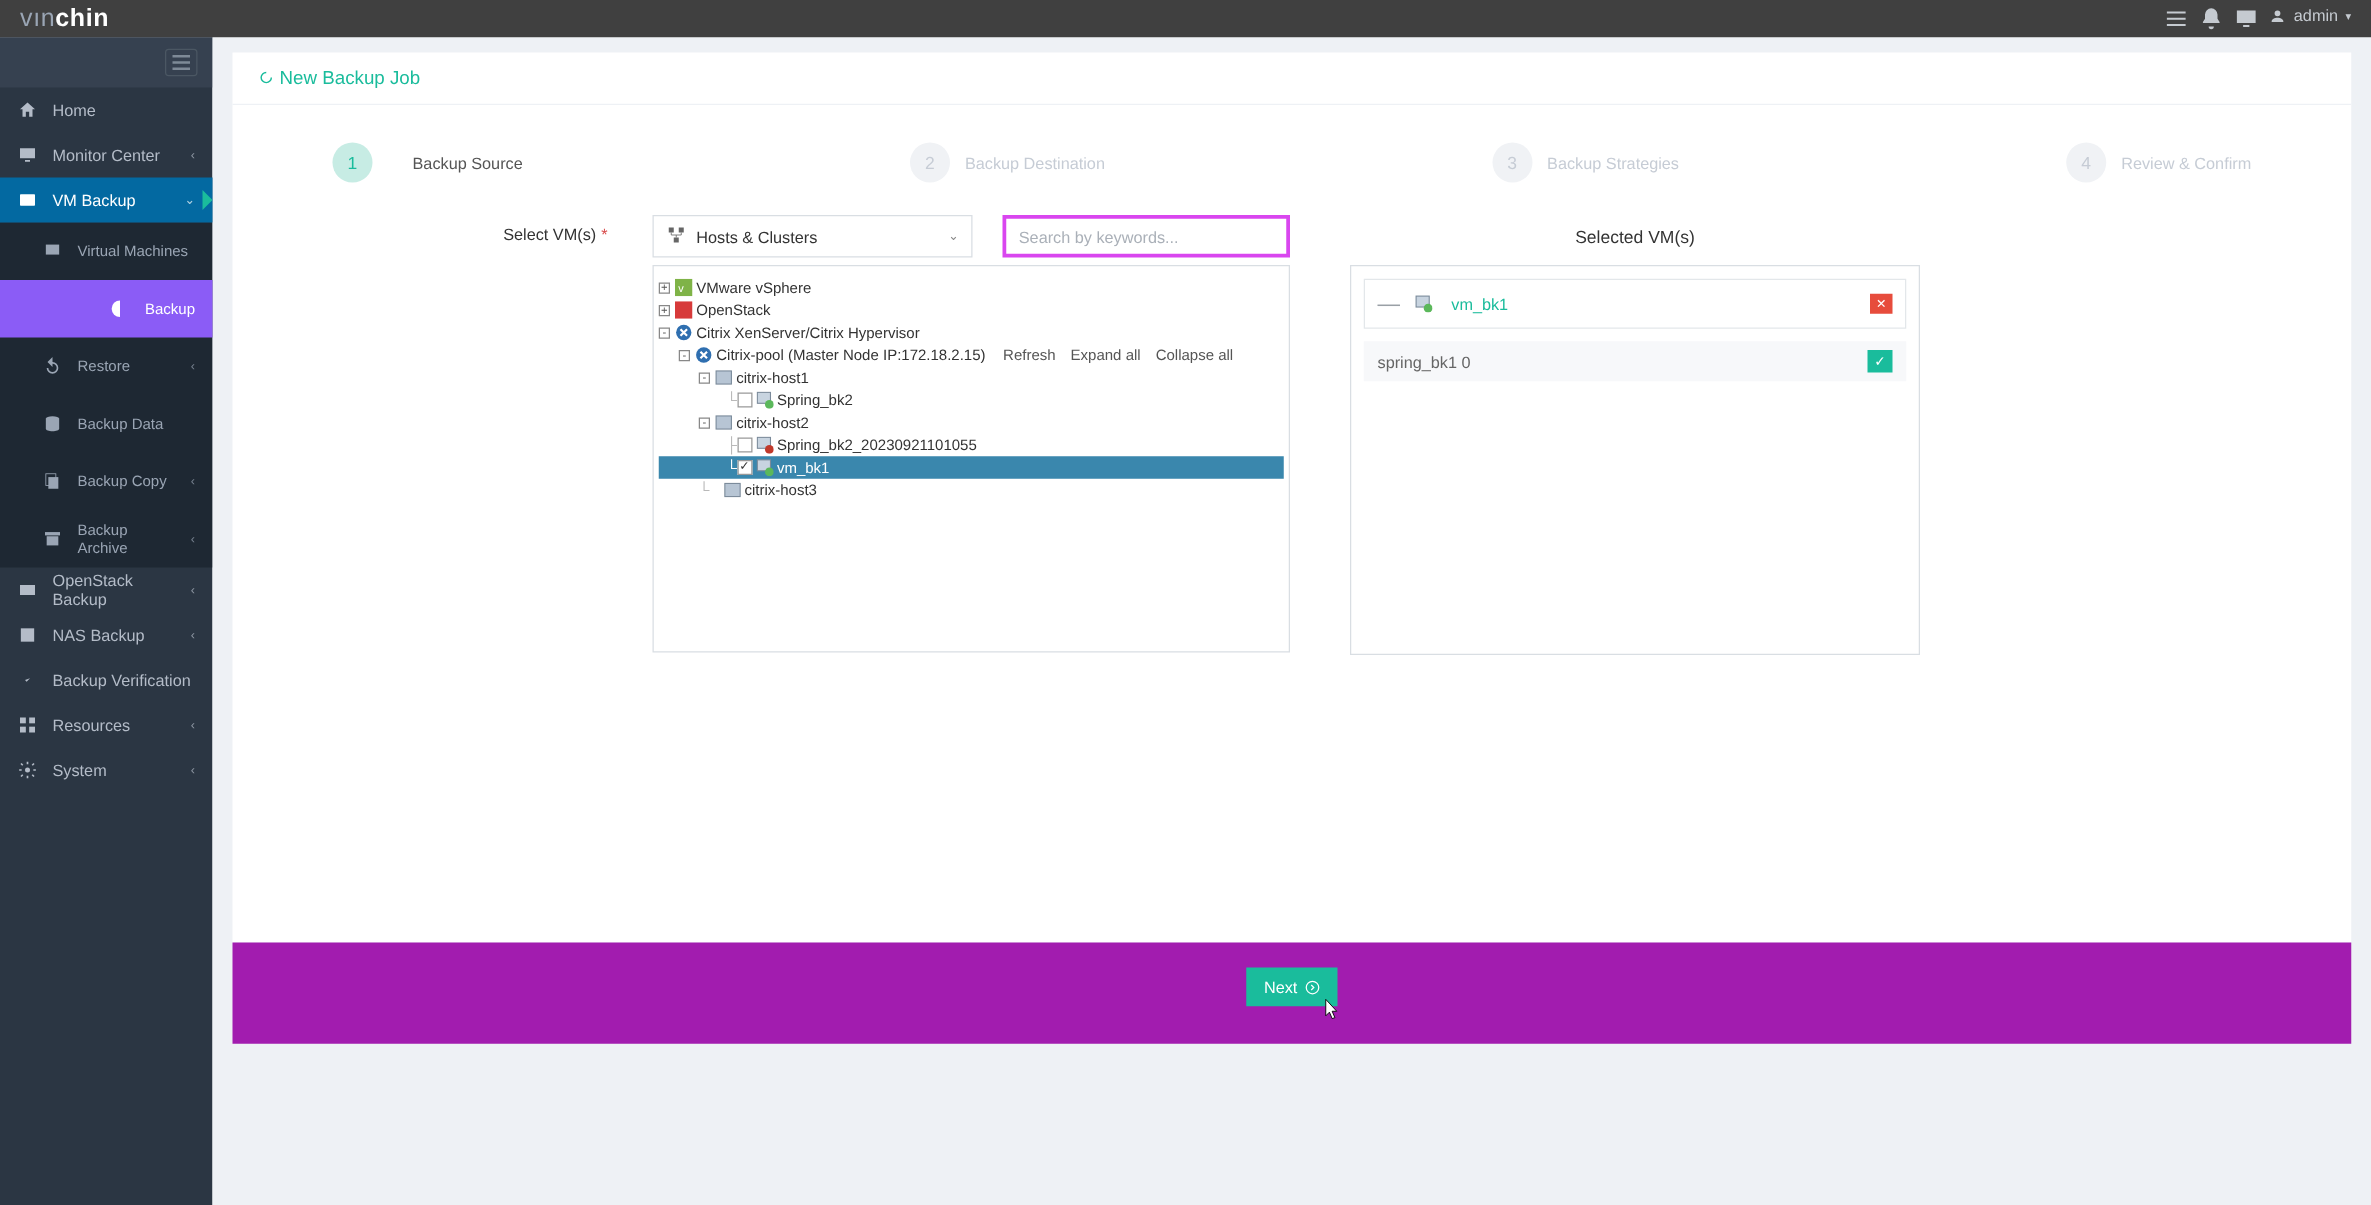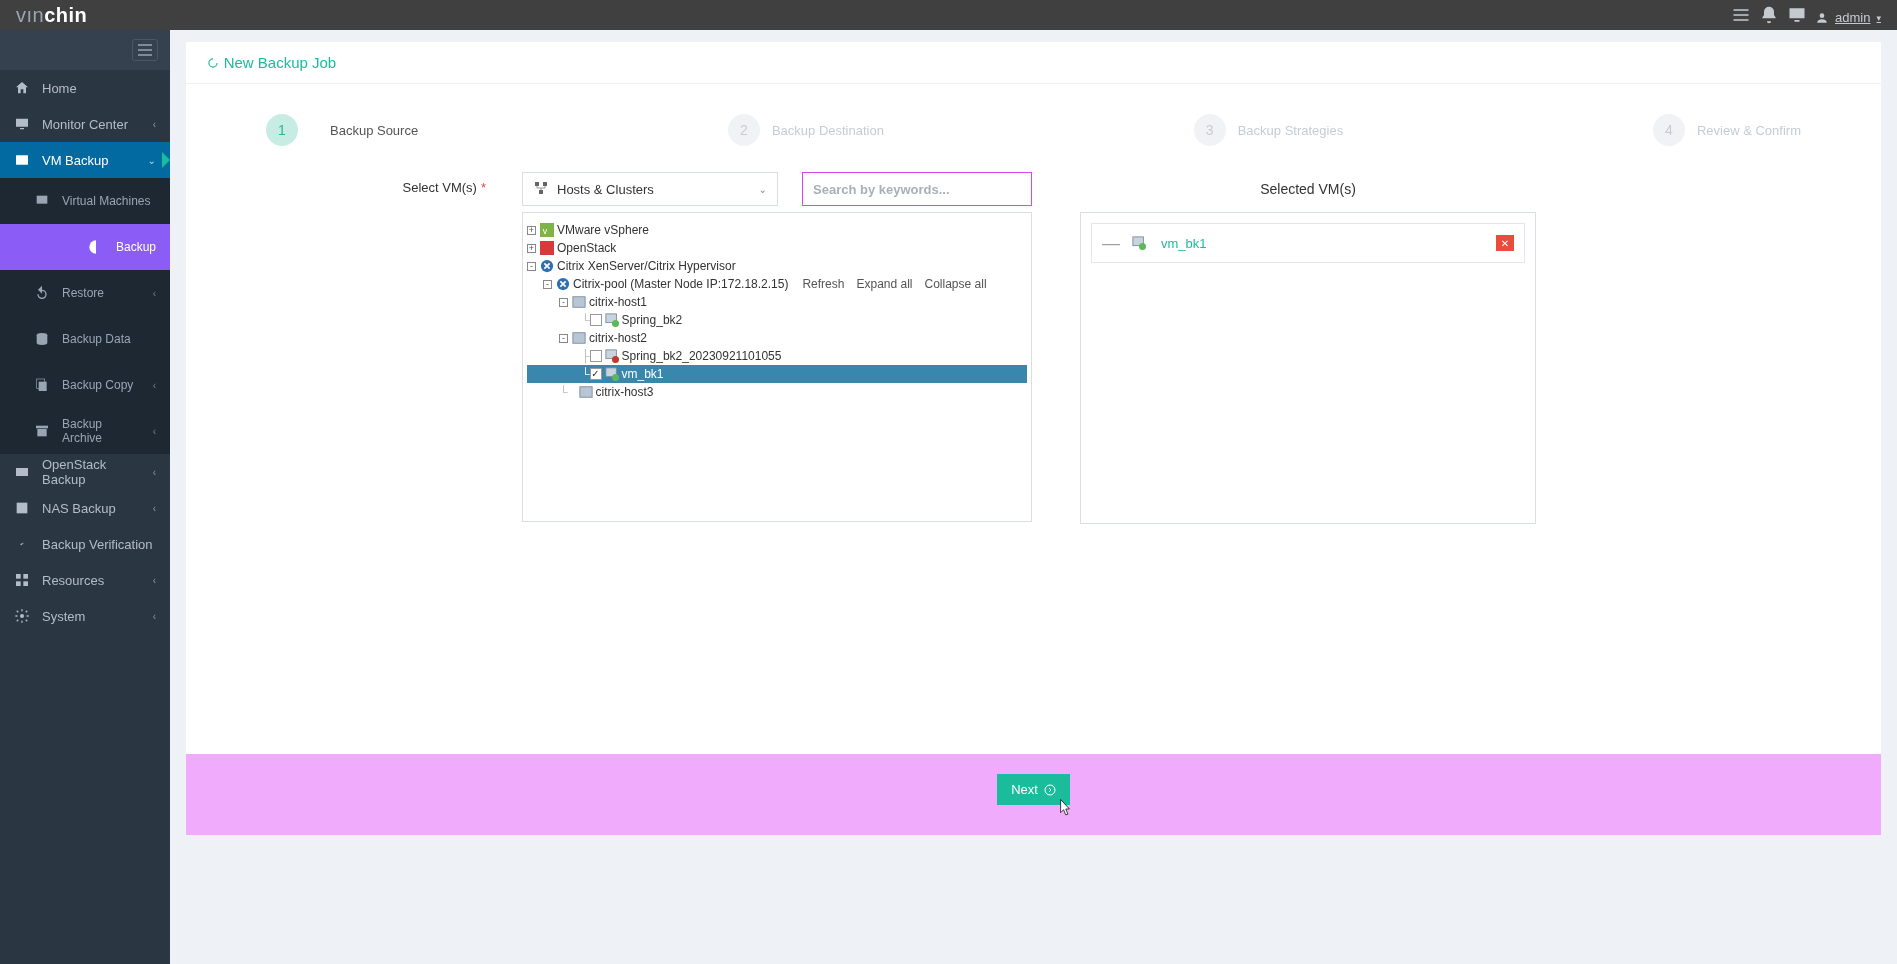--- a/index.html
+++ b/index.html
@@ -3,21 +3,21 @@
 <meta charset="utf-8">
 <style>
   * { box-sizing: border-box; margin: 0; padding: 0; }
   body { font-family: Arial, "Helvetica Neue", sans-serif; font-size: 13px; color: #333; background: #fff; overflow: hidden; }
 
   
   .topbar { height: 30px; background: #404040; display: flex; align-items: center; padding: 0 16px; justify-content: space-between; }
   .logo { font-size: 20px; font-weight: 500; letter-spacing: .5px; color: #fff; }
   .logo .vin { color: #9aa5b4; font-weight: 400; }
   .logo .chin { color: #fff; font-weight: 600; }
-  .topbar-right { display: flex; gap: 8px; align-items: flex-end; color: #c5cad0; text-decoration: underline; }
+  .topbar-right { display: flex; gap: 8px; align-items: flex-start; color: #c5cad0; }
   .topbar-right .tb-ico { width: 20px; height: 20px; display: inline-flex; align-items:center; justify-content:center; cursor:pointer;}
   .topbar-right .user { display:flex; align-items:center; gap:6px; cursor:pointer; }
   .topbar-right svg { fill: #c5cad0; }
 
   .app { display: flex; height: calc(100vh - 30px); }
 
   
   .sidebar { width: 170px; background: #2b3643; color: #b4bcc8; display: flex; flex-direction: column; }
   .sidebar-toggle { height: 40px; background:#364150; display:flex; align-items:center; justify-content:flex-end; padding-right:12px; }
   .burger { width:26px; height:22px; border:1px solid #4b5763; border-radius:3px; display:flex; flex-direction:column; justify-content:center; gap:3px; align-items:center; cursor:pointer;}
@@ -52,21 +52,21 @@
   .form-area { display:flex; gap:36px; margin-top:26px; }
   .left-col { width:430px; text-align:right; padding-top:8px; color:#333;}
   .left-col .req { color:#d84a4a; margin-left:4px;}
 
   .dropdown { width:256px; height:34px; border:1px solid #d9dee3; display:flex; align-items:center; padding:0 10px; color:#333; cursor:pointer; justify-content:space-between;}
   .dropdown .dd-left { display:flex; gap:8px; align-items:center;}
   .dd-icon svg { width:16px; height:16px; fill:#666;}
   .dropdown .chev { font-size:10px; color:#888;}
 
   .search { flex:0 0 230px;}
-  .search input { width:100%; height:34px; border:1px solid #d946ef; padding:0 10px; font-size:13px; color:#555;font-weight:bold;}
+  .search input { width:100%; height:34px; border:3px solid #d946ef; padding:0 10px; font-size:13px; color:#555;}
   .search input::placeholder { color:#aab0b8;}
 
   .tree { width:510px; height:310px; border:1px solid #d9dee3; margin-top:6px; padding:8px 4px; font-size:12px; color:#333; overflow:auto;}
   .tree-row { display:flex; align-items:center; height:18px; padding:1px 0;}
   .tree-row.sel { background:#3a87ad; color:#fff;}
   .exp { width:9px; height:9px; border:1px solid #888; font-size:9px; line-height:7px; text-align:center; margin-right:4px; cursor:pointer; color:#555; background:#fff;}
   .noexp { width:11px; display:inline-block;}
   .cb { width:12px; height:12px; border:1px solid #999; margin-right:3px; background:#fff; display:inline-flex; align-items:center; justify-content:center; font-size:9px; color:#333;}
   .cb.checked::after { content:'✓'; color:#333; font-size:10px; line-height:10px;}
   .nico { width:14px; height:14px; margin-right:3px; display:inline-flex; align-items:center; justify-content:center;}
@@ -80,21 +80,21 @@
   .sel-panel h4 { text-align:center; font-weight:400; color:#333; font-size:14px; height:34px; display:flex; align-items:center; justify-content:center;}
   .sel-list { border:1px solid #d9dee3; min-height:312px; margin-top:6px;}
   .sel-item { border:1px solid #e3e7ea; margin:10px; height:40px; display:flex; align-items:center; padding:0 10px; gap:10px;}
   .sel-item .collapse { color:#9aa0a6; font-size:18px; line-height:10px;}
   .sel-item .vmico { width:18px; height:18px;}
   .sel-item .name { color:#1abc9c; }
   .sel-item .rm { margin-left:auto; width:18px; height:16px; background:#e74c3c; color:#fff; display:flex; align-items:center; justify-content:center; font-size:10px; cursor:pointer;}
   .sel-sub { background:#f7f8fa; margin:0 10px 10px 10px; height:32px; border:1px solid transparent; display:flex; align-items:center; padding:0 10px; color:#666;}
   .sel-sub .ok { margin-left:auto; width:20px; height:18px; background:#1abc9c; color:#fff; display:flex; align-items:center; justify-content:center; font-size:11px;}
 
-  .footer { background:#f0abfc; display:flex; justify-content:center; padding:20px 0 30px; position:relative;}
+  .footer { background:#a21caf; display:flex; justify-content:center; padding:20px 0 30px; position:relative;}
   .next-btn { background:#1abc9c; color:#fff; border:none; padding:8px 14px; font-size:13px; cursor:pointer; display:flex; gap:6px; align-items:center;}
   .cursor-ptr { position:absolute; left:calc(50% + 22px); top:44px;}
   .cursor-ptr svg { width:18px; height:22px;}
 
   
   .main::-webkit-scrollbar { width:12px;}
 </style>
 </head>
 <body>
 
@@ -410,20 +410,24 @@
                 <span class="collapse">—</span>
                 <span class="nico vmico">
                     <svg viewBox="0 0 16 16">
                       <rect x="1" y="1" width="12" height="10" fill="#c8d4e0" stroke="#7a8a9a"></rect>
                       <circle cx="12" cy="12" r="4" fill="#5bb85b"></circle>
                     </svg>
                   </span>
                 <span class="name">vm_bk1</span>
                 <span class="rm">✕</span>
               </div>
+              <div class="sel-sub">
+                <span>spring_bk1 0</span>
+                <span class="ok">✓</span>
+              </div>
             </div>
           </div>
         </div>
 
         <div style="height:220px;"></div>
       </div>
 
       <div class="footer">
         <button class="next-btn">
           <span>Next</span>

